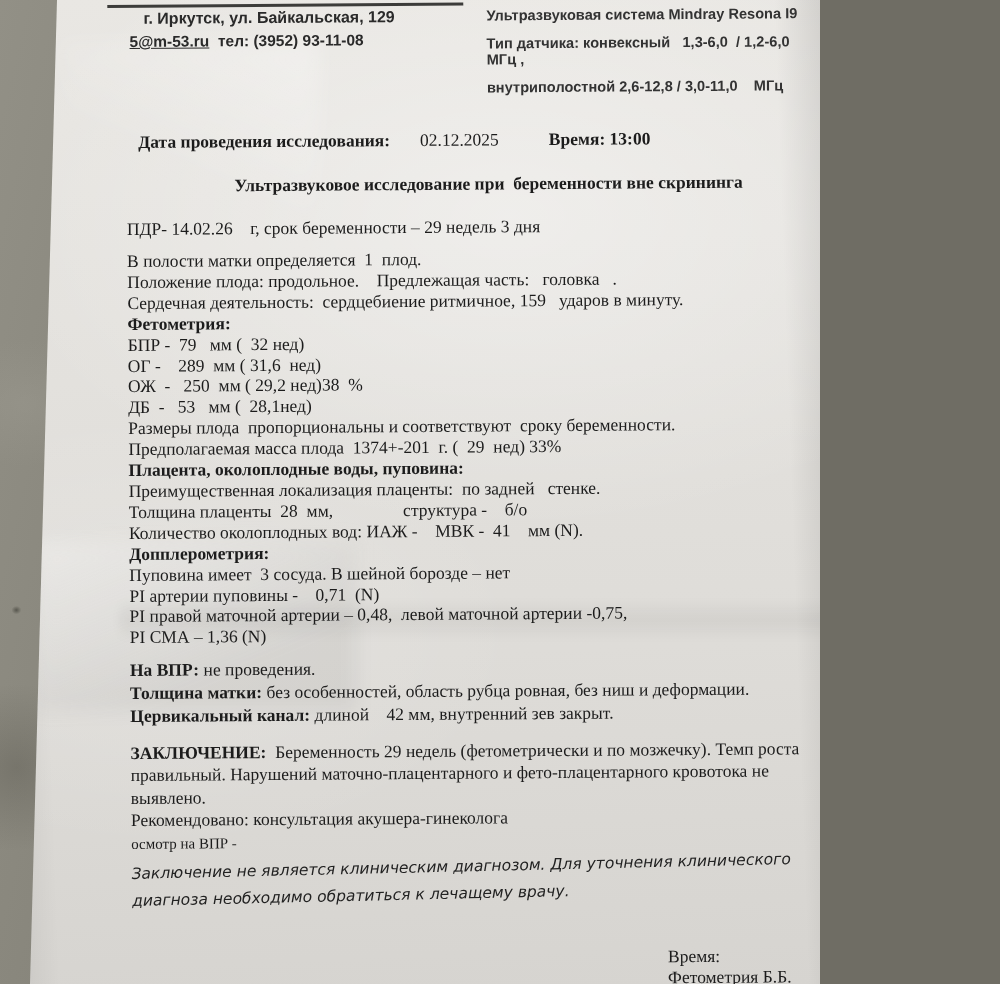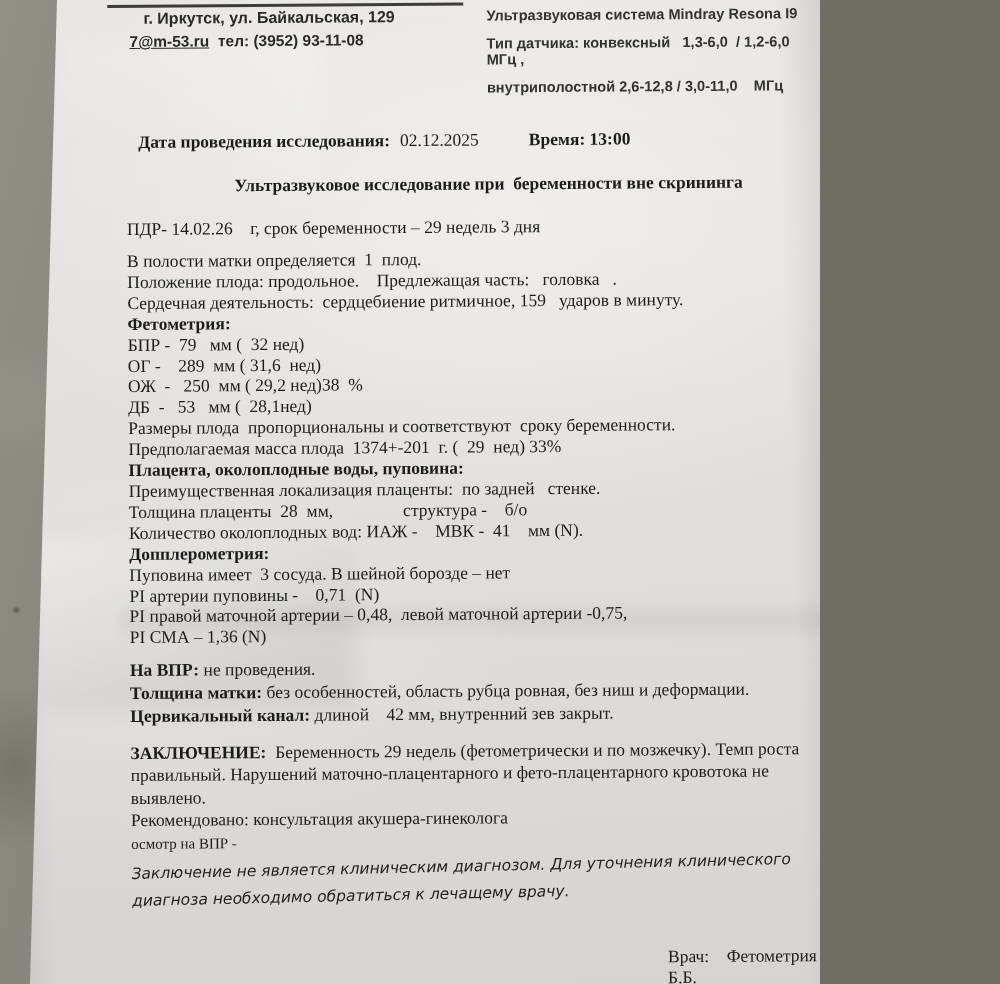--- a/index.html
+++ b/index.html
@@ -52,21 +52,21 @@
   .rule{position:absolute;left:110px;top:3px;width:356px;height:2.5px;background:#3c3c3a;}
   .hdr-left{position:absolute;left:146px;top:8px;
     font-family:"Liberation Sans",sans-serif;font-weight:bold;font-size:16px;color:#2a2a2a;}
   .hdr-contact{margin-top:5px;margin-left:-14px;font-size:15.5px;white-space:pre-wrap;}
   .email{text-decoration:underline;}
   .hdr-right{position:absolute;left:489px;top:8px;
     font-family:"Liberation Sans",sans-serif;font-weight:bold;font-size:14.6px;color:#333;}
   .hdr-right .line{margin-bottom:12px;}
   .date-line{position:absolute;left:140px;top:130px;font-size:17.5px;white-space:pre-wrap;}
   .date-line .lbl{font-weight:bold;}
-  .date-line .val{margin-left:10px;}
+  .date-line .val{margin-left:30px;}
   .date-line .time{margin-left:50px;font-weight:bold;text-align:right;}
   .doc-title{position:absolute;left:128px;top:174px;width:724px;text-align:center;
     font-weight:bold;font-size:17.5px;white-space:pre-wrap;}
   .pdr{position:absolute;left:128px;top:217px;font-size:17.5px;}
   .findings{position:absolute;left:128px;top:249px;font-size:17.5px;line-height:20.9px;}
   .uterus{position:absolute;left:128px;top:657px;font-size:17.5px;line-height:23px;width:770px;}
   .conclusion{position:absolute;left:128px;top:740px;width:700px;font-size:17.5px;line-height:22.4px;}
   .conclusion p{margin:0;white-space:pre-wrap;}
   .vpr{position:absolute;left:128px;top:834px;font-size:15px;}
   .disclaimer{position:absolute;left:128px;top:859px;width:700px;
@@ -86,21 +86,21 @@
     <div class="crease-b"></div>
     <div class="crease-c"></div>
     <div class="artifact-col"></div>
     <div class="artifact-blob"></div>
 
     <div class="content">
       <div class="rule"></div>
 
       <div class="hdr-left">
         <div class="line">г. Иркутск, ул. Байкальская, 129</div>
-        <div class="hdr-contact"><span class="email">7@m-53.ru</span><span>  тел: (3952) 93-11-08</span></div>
+        <div class="hdr-contact"><span class="email">5@m-53.ru</span><span>  тел: (3952) 93-11-08</span></div>
       </div>
 
       <div class="hdr-right">
         <div class="line">Ультразвуковая система Mindray Resona I9</div>
         <div class="line">Тип датчика: конвексный   1,3-6,0  / 1,2-6,0   МГц ,</div>
         <div class="line">внутриполостной 2,6-12,8 / 3,0-11,0    МГц</div>
       </div>
 
       <div class="date-line"><span class="lbl">Дата проведения исследования:</span><span class="val">02.12.2025</span><span class="time">Время: 13:00</span></div>
 
@@ -138,16 +138,16 @@
 
       <div class="conclusion">
         <p><span class="b">ЗАКЛЮЧЕНИЕ:</span><span>  Беременность 29 недель (фетометрически и по мозжечку). Темп роста правильный. Нарушений маточно-плацентарного и фето-плацентарного кровотока не выявлено.</span></p>
         <p>Рекомендовано: консультация акушера-гинеколога</p>
       </div>
 
       <div class="vpr line">осмотр на ВПР -</div>
 
       <div class="disclaimer">Заключение не является клиническим диагнозом. Для уточнения клинического диагноза необходимо обратиться к лечащему врачу.</div>
 
-      <div class="doctor"><span>Врач:</span>    <span>Фетометрия Б.Б.</span></div>
+      <div class="doctor"><span>Время:</span>    <span>Фетометрия Б.Б.</span></div>
     </div>
   </div>
 </div>
 
 </body></html>

